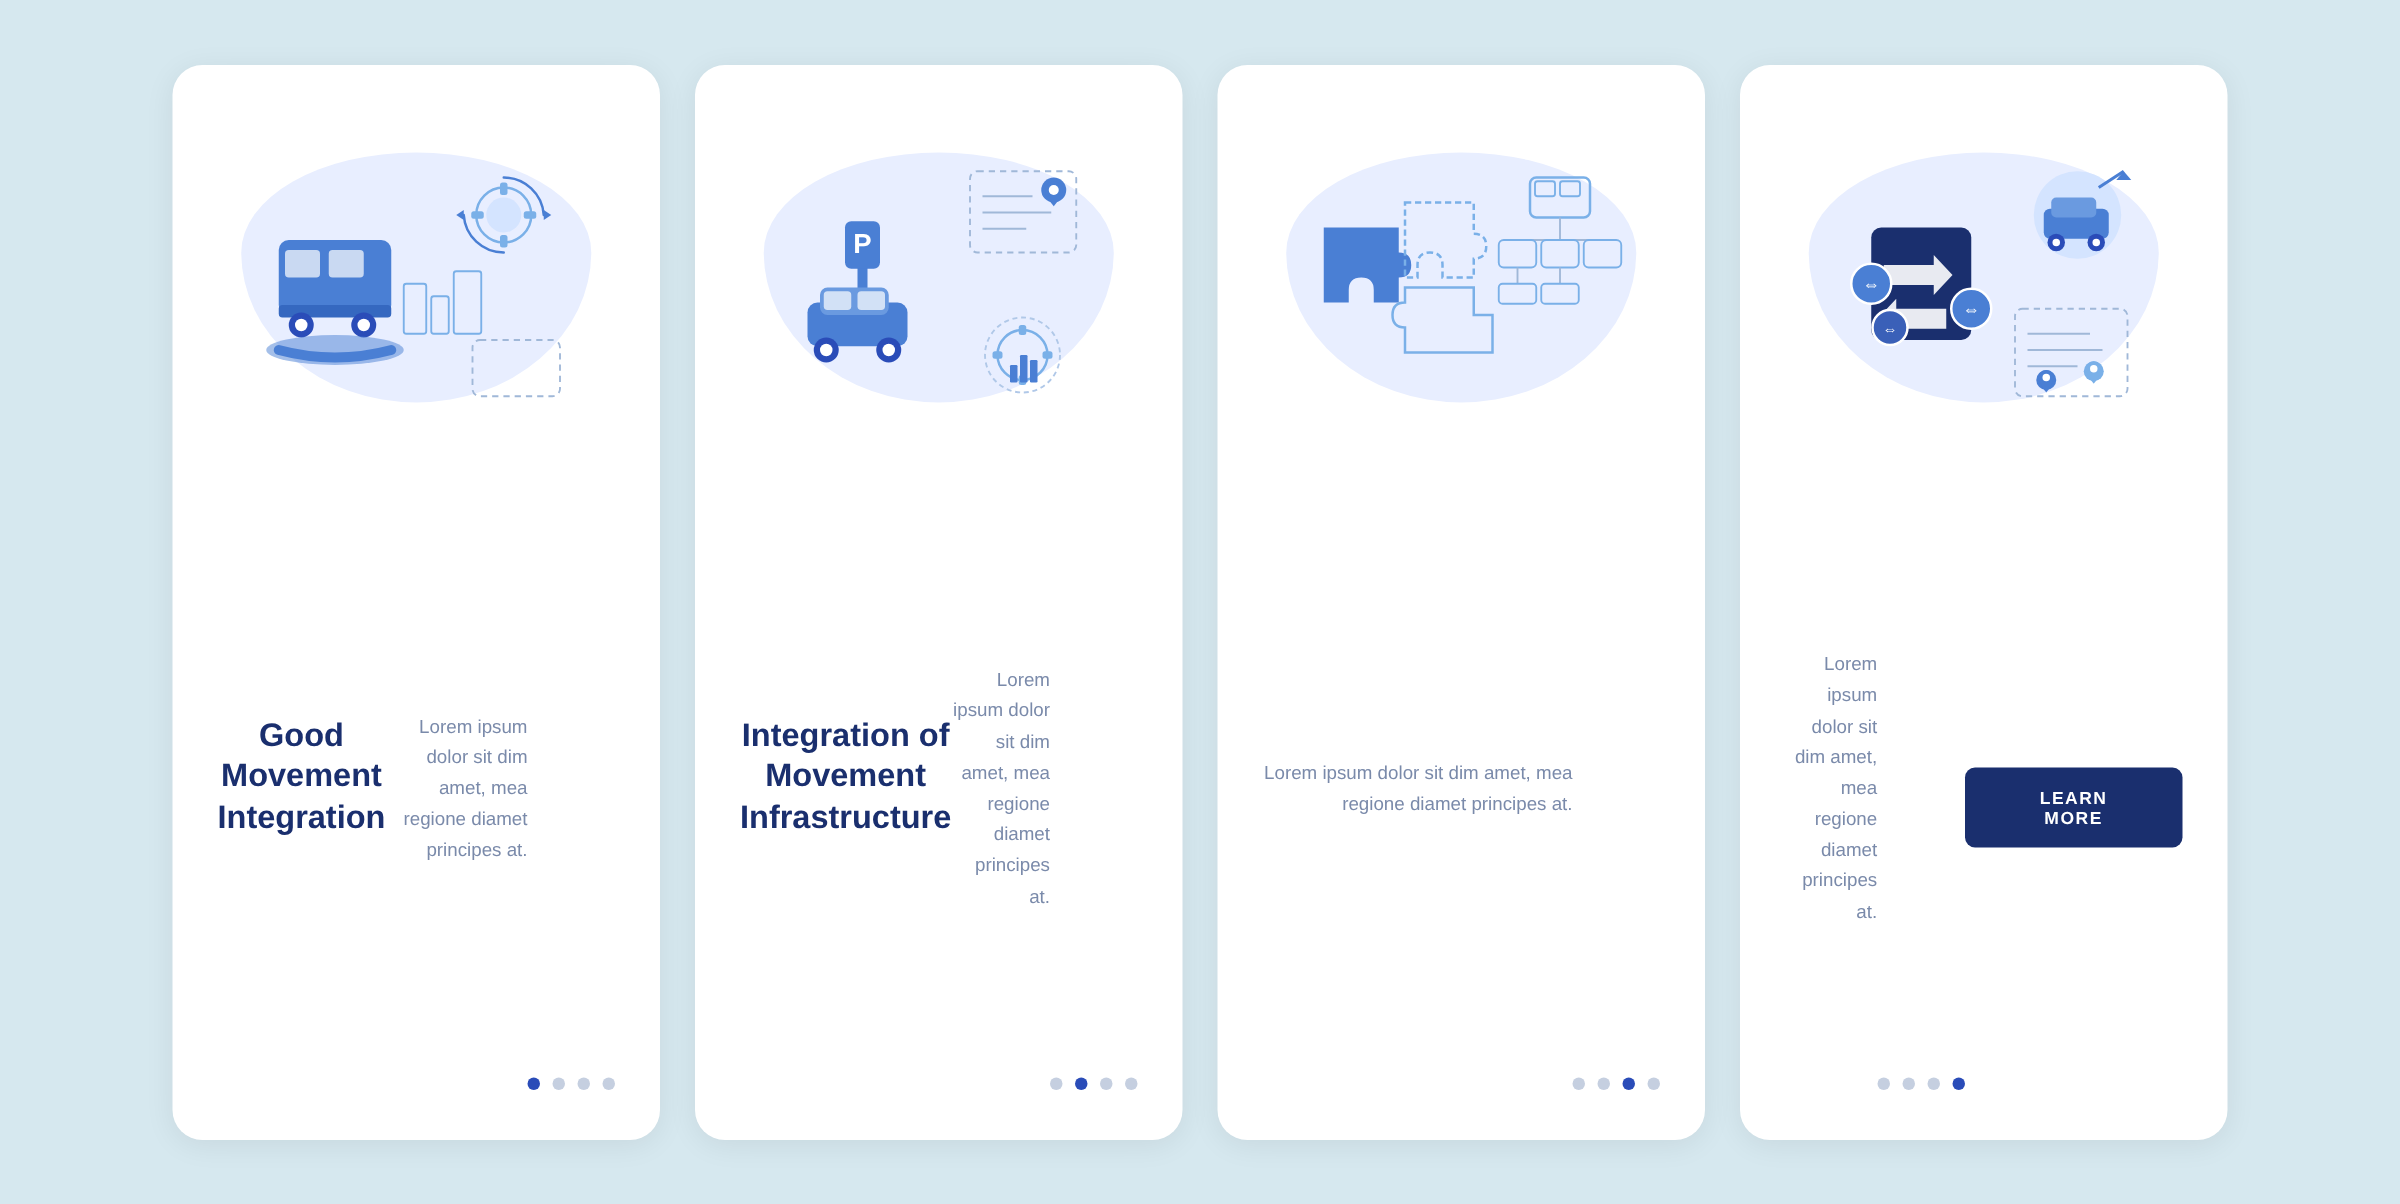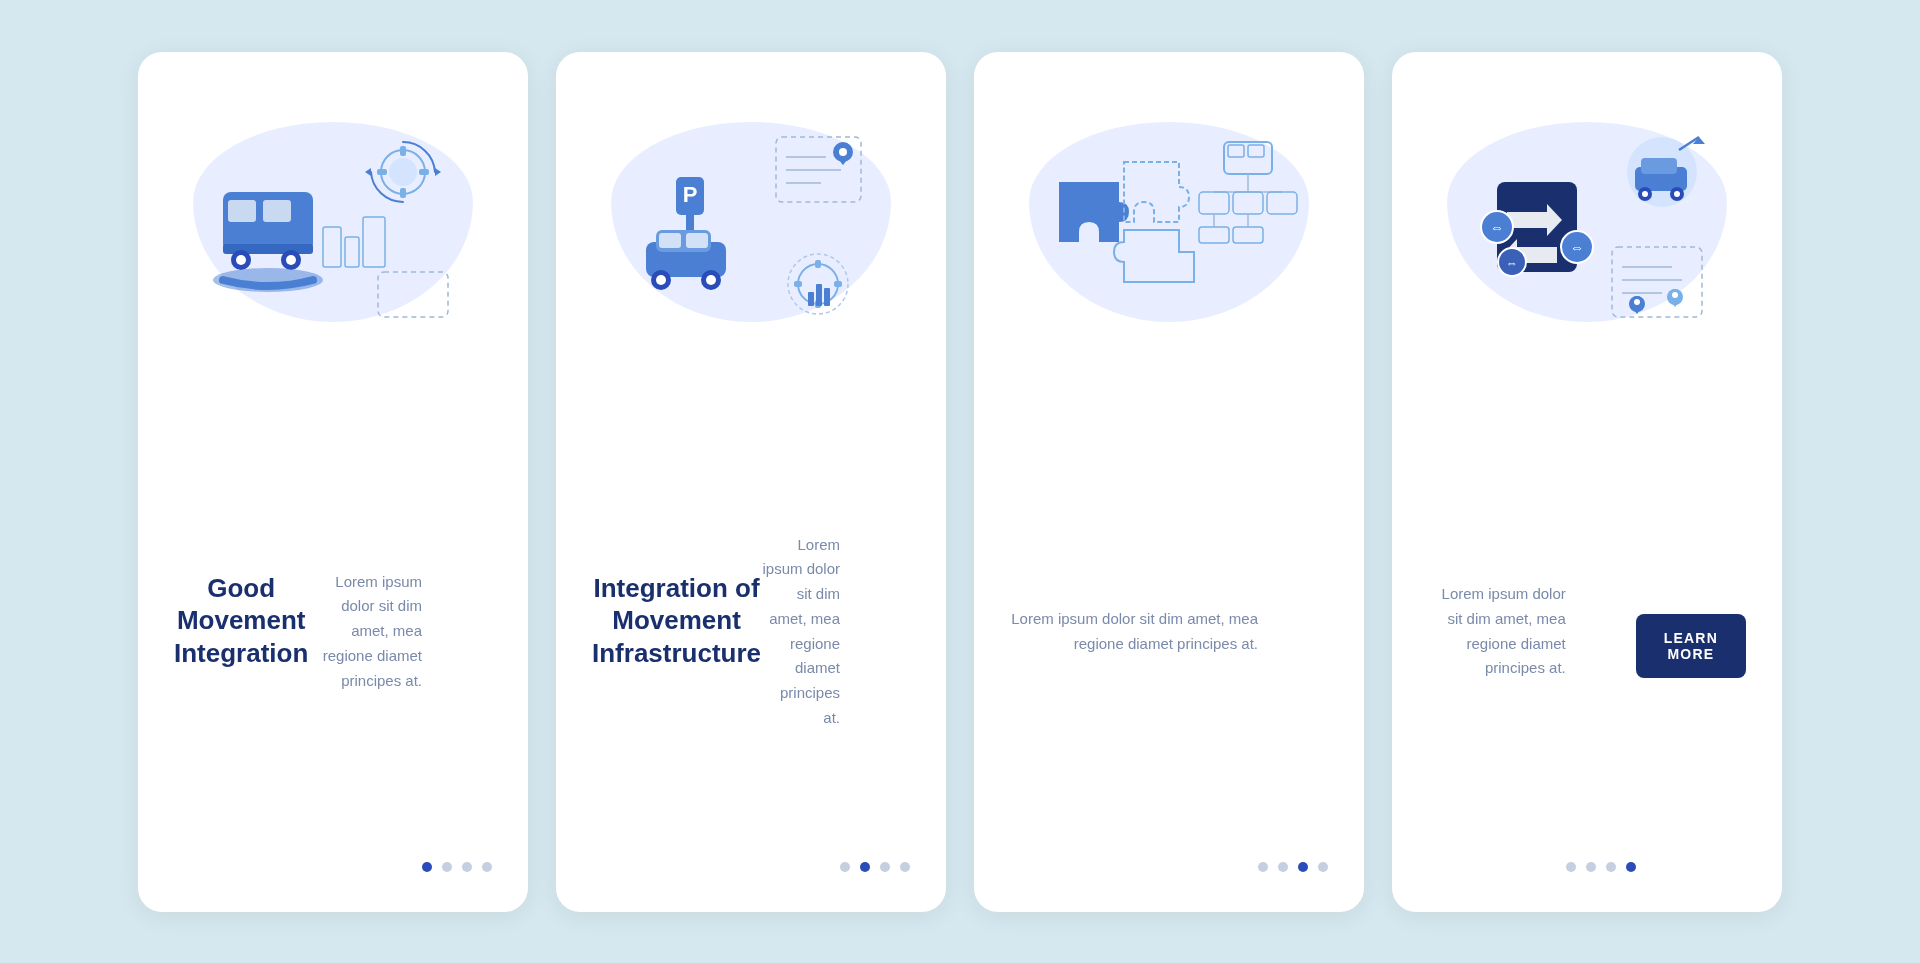--- a/index.html
+++ b/index.html
@@ -103,21 +103,21 @@
       background: #2a4cb8;
       width: 10px;
     }
 
     .learn-more-btn {
       margin-top: 28px;
       background: #1a2f6e;
       color: #ffffff;
       border: none;
       border-radius: 8px;
-      padding: 16px 28px;
+      padding: 16px 60px;
       font-size: 14px;
       font-weight: 700;
       letter-spacing: 1.2px;
       cursor: pointer;
       text-transform: uppercase;
     }
 
     
     .dashed-box {
       fill: none;

